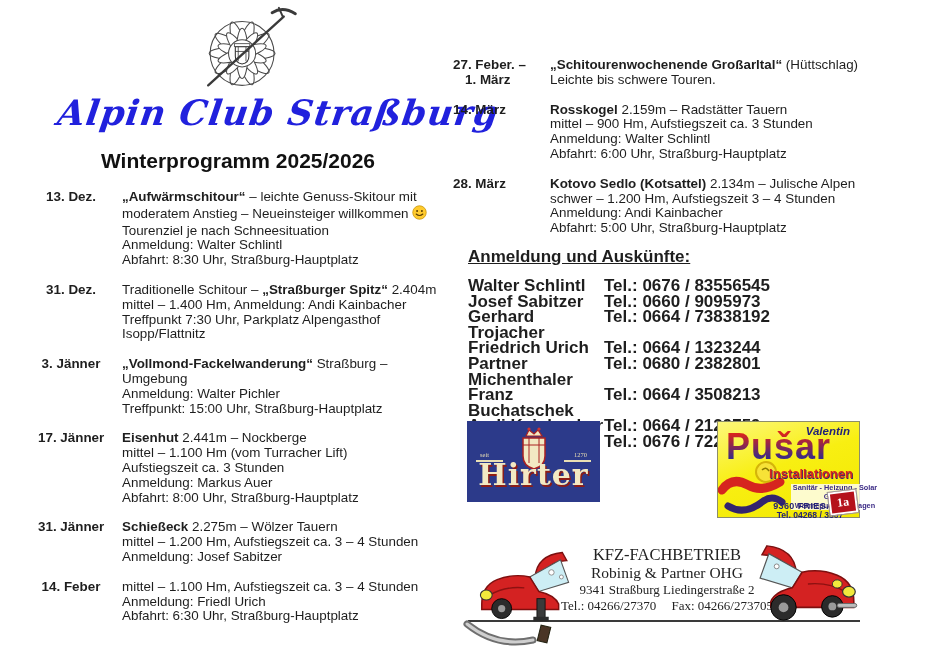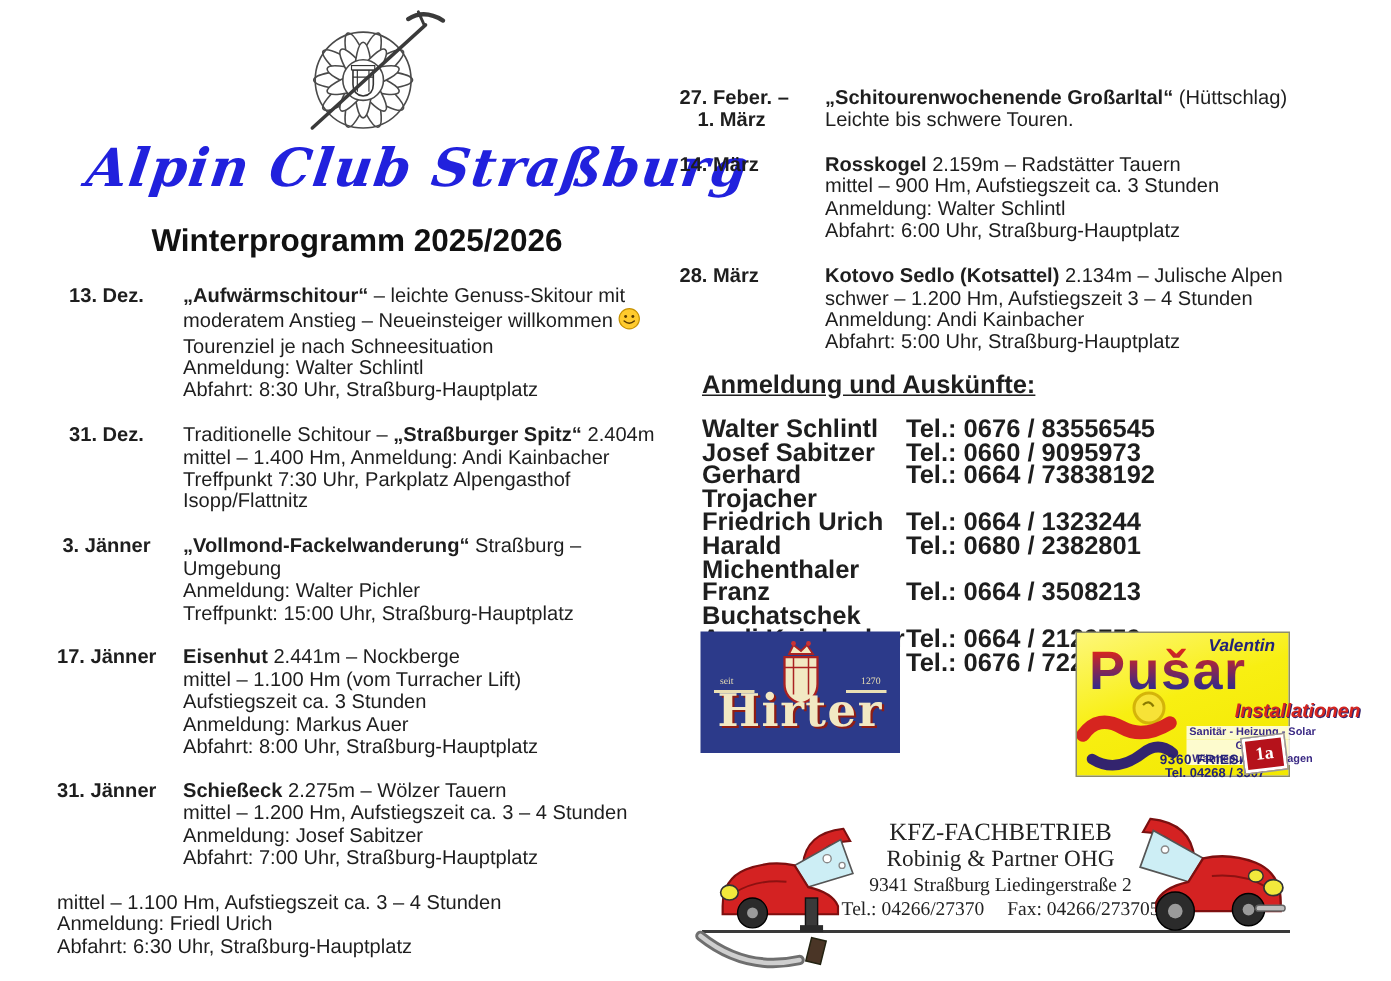--- a/index.html
+++ b/index.html
@@ -48,22 +48,22 @@
     border:1px solid #8d8d6a;box-sizing:border-box;}
   .pusar-valentin{position:absolute;top:3px;right:9px;font-size:11.5px;font-weight:bold;
     font-style:italic;color:#232277;}
   .pusar-brand{position:absolute;top:7px;left:8px;font-size:36px;line-height:36px;font-weight:bold;
     letter-spacing:1px;color:#3b2a85;text-shadow:1px 1px 0 #ffffff;}
   @supports (background-clip:text) or (-webkit-background-clip:text){
     .pusar-brand{background:linear-gradient(180deg,#d6251f 15%,#3b2a85 80%);
       -webkit-background-clip:text;background-clip:text;color:transparent;text-shadow:none;}
   }
   .pusar-figure{position:absolute;left:0px;top:38px;}
-  .pusar-install{position:absolute;top:44px;left:45px;width:96px;text-align:right;
-    font-size:13px;font-weight:bold;font-style:italic;color:#d6251f;text-shadow:0.7px 0.7px 0 #33246e;margin-left:48px;}
+  .pusar-install{position:absolute;top:44px;left:45px;width:96px;text-align:center;
+    font-size:13px;font-weight:bold;color:#d6251f;text-shadow:0.7px 0.7px 0 #33246e;}
   .pusar-small{position:absolute;left:52px;width:88px;text-align:center;font-size:7.3px;
     font-weight:bold;color:#3b2a85;background:rgba(255,255,255,.8);line-height:8.6px;margin-left:21px;}
   .pusar-city{position:absolute;top:79px;left:50px;width:84px;text-align:center;
     font-size:9px;font-weight:bold;color:#232277;letter-spacing:.4px;}
   .pusar-tel{position:absolute;top:88px;left:50px;width:84px;text-align:center;
     font-size:8.6px;font-weight:bold;color:#232277;}
   .pusar-badge{position:absolute;right:2px;bottom:3px;width:24px;height:19px;background:#b5121b;
     border:2px solid #fff;outline:1px solid #999;transform:rotate(-7deg);color:#fff;
     font-weight:bold;font-size:12px;text-align:center;line-height:18px;
     font-family:"Liberation Serif",serif;}
@@ -169,24 +169,26 @@
         </div>
       </div>
       <div class="ev">
         <div class="ev-date">
           <div class="dl">31. Jänner</div>
         </div>
         <div class="ev-body">
           <div><span class="b">Schießeck</span><span> 2.275m – Wölzer Tauern</span></div>
           <div><span>mittel – 1.200 Hm, Aufstiegszeit ca. 3 – 4 Stunden</span></div>
           <div><span>Anmeldung: Josef Sabitzer</span></div>
-          <div><span>Abfahrt: 7:00 Uhr, Straßburg-Hauptplatz</span></div>
-        </div>
-      </div>
-      <div class="ev">
+        </div>
+      </div>
+      <div class="ev">
+        <div class="ev-date">
+          <div class="dl">14. Feber</div>
+        </div>
         <div class="ev-body">
           <div><span>mittel – 1.100 Hm, Aufstiegszeit ca. 3 – 4 Stunden</span></div>
           <div><span>Anmeldung: Friedl Urich</span></div>
           <div><span>Abfahrt: 6:30 Uhr, Straßburg-Hauptplatz</span></div>
         </div>
       </div>
     </div>
   <div id="events-right" class="col">
       <div class="ev">
         <div class="ev-date">
@@ -235,21 +237,21 @@
         </div>
         <div class="c-row">
           <span class="c-name">Gerhard Trojacher</span>
           <span>Tel.: 0664 / 73838192</span>
         </div>
         <div class="c-row">
           <span class="c-name">Friedrich Urich</span>
           <span>Tel.: 0664 / 1323244</span>
         </div>
         <div class="c-row">
-          <span class="c-name">Harald Michenthaler</span>
+          <span class="c-name">Partner Michenthaler</span>
           <span>Tel.: 0680 / 2382801</span>
         </div>
         <div class="c-row">
           <span class="c-name">Franz Buchatschek</span>
           <span>Tel.: 0664 / 3508213</span>
         </div>
         <div class="c-row">
           <span class="c-name">Andi Kainbacher</span>
           <span>Tel.: 0664 / 2129759</span>
         </div>

